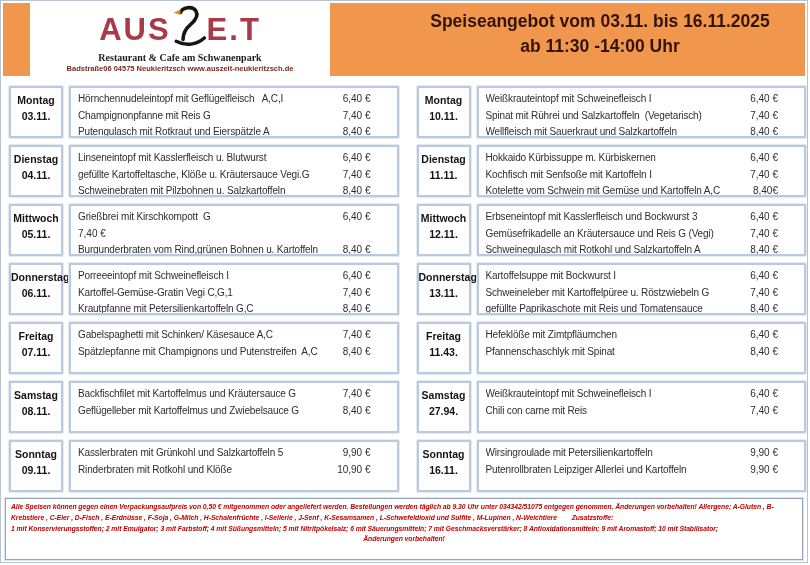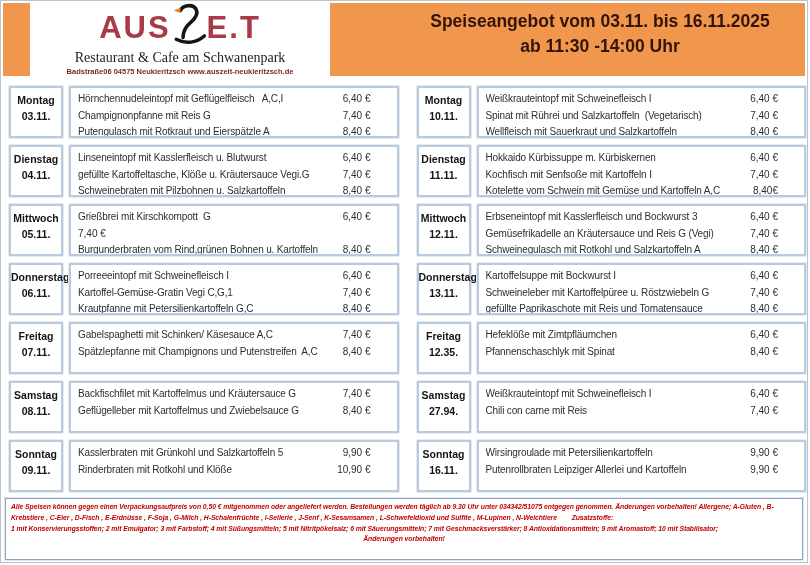--- a/index.html
+++ b/index.html
@@ -14,22 +14,22 @@
   .logo-panel {
     position:absolute; left:27px; top:0; width:300px; height:73px; background:#fff;
     display:flex; flex-direction:column; align-items:center; justify-content:center;
   }
   .wordmark {
     display:flex; align-items:center; line-height:1;
     color:#A83B45; font-weight:800; font-size:31px; letter-spacing:2px;
   }
   .wordmark .swan { margin:0 1px; position:relative; top:-1px; }
   .logo-subtitle {
-    font-family:"Liberation Serif", serif; font-weight:normal;
-    font-size:14px; color:#1c1c1c; margin-top:-1px; white-space:nowrap;
+    font-family:"Liberation Serif", serif; font-weight:bold;
+    font-size:10px; color:#1c1c1c; margin-top:-1px; white-space:nowrap;
   }
   .logo-address {
     font-size:7.5px; font-weight:bold; color:#7a2a20; white-space:nowrap; margin-top:1px;
   }
   .title-panel {
     position:absolute; left:396px; right:4px; top:0; height:73px;
     display:flex; flex-direction:column; align-items:center; justify-content:center; gap:4px;
     padding-bottom:12px;
   }
   .title-line { font-weight:bold; font-size:17.5px; color:#32140A; white-space:nowrap; }
@@ -292,21 +292,21 @@
             </div>
             <div class="dish-line">
               <span class="dish-name">gefüllte Paprikaschote mit Reis und Tomatensauce</span>
               <span class="dish-price">8,40 €</span>
             </div>
           </div>
         </div>
         <div class="menu-row">
           <div class="cellbox day-cell">
             <div class="day-name">Freitag</div>
-            <div class="day-date">12.35.</div>
+            <div class="day-date">11.43.</div>
           </div>
           <div class="cellbox dish-cell">
             <div class="dish-line">
               <span class="dish-name">Hefeklöße mit Zimtpfläumchen</span>
               <span class="dish-price">6,40 €</span>
             </div>
             <div class="dish-line">
               <span class="dish-name">Pfannenschaschlyk mit Spinat</span>
               <span class="dish-price">8,40 €</span>
             </div>

